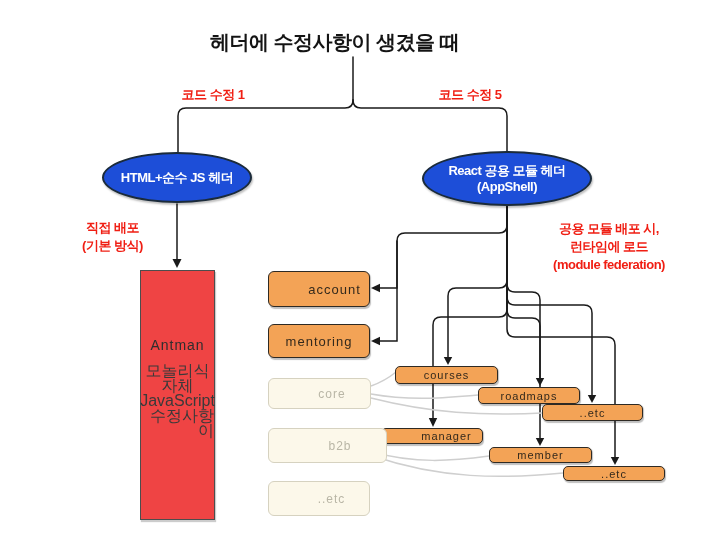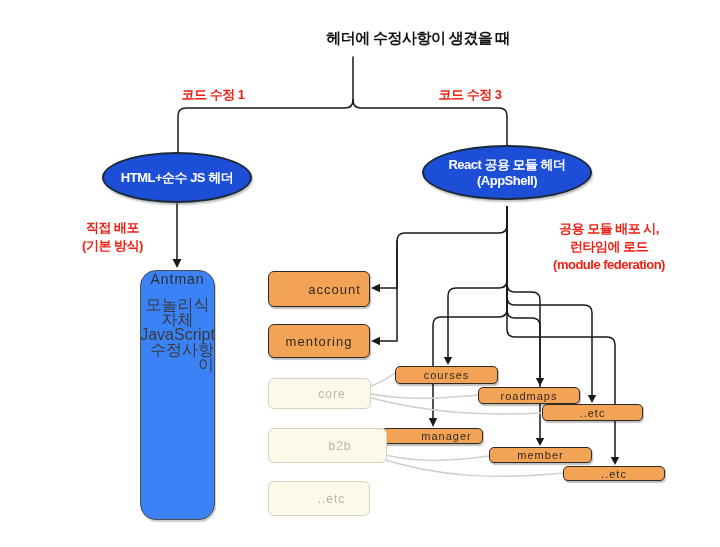--- a/index.html
+++ b/index.html
@@ -1,38 +1,38 @@
 <!DOCTYPE html>
 <html><head>
 <meta charset="utf-8">
 <style>
   html,body{margin:0;padding:0;background:#ffffff;}
   body{font-family:"Liberation Sans",sans-serif;}
   .canvas{position:relative;width:720px;height:547px;background:#ffffff;overflow:hidden;}
   .canvas svg.wires{position:absolute;left:0;top:0;z-index:1;}
   .node,.label,.box{position:absolute;z-index:2;box-sizing:border-box;}
 
-  .title{left:210px;top:29px;width:300px;text-align:right;font-size:15px;font-weight:bold;color:#141414;letter-spacing:-0.5px;font-family:Liberation Serif, serif;}
+  .title{left:210px;top:29px;width:300px;text-align:left;font-size:20px;font-weight:bold;color:#141414;letter-spacing:-0.5px;}
   .branch-label{font-size:13px;font-weight:bold;color:#f01e13;text-align:center;letter-spacing:-0.5px;}
   .branch-left{left:160px;top:86px;width:106px;}
   .branch-right{left:417px;top:86px;width:106px;}
 
   .ellipse{background:#1d4ed8;border:2px solid #1b2b3a;border-radius:50%;color:#ffffff;
     font-weight:bold;font-size:13px;text-align:center;display:flex;flex-direction:column;
     justify-content:center;letter-spacing:-0.5px;line-height:16px;
     box-shadow:1px 2px 2px rgba(0,0,0,0.25);}
   .ellipse-left{left:102px;top:152px;width:150px;height:51px;}
-  .ellipse-right{left:422px;top:145px;width:170px;height:55px;}
+  .ellipse-right{left:422px;top:151px;width:170px;height:55px;}
 
   .deploy-note{color:#f01e13;font-size:13px;font-weight:bold;text-align:center;line-height:18px;letter-spacing:-0.5px;}
   .deploy-left{left:50px;top:219px;width:125px;}
   .deploy-right{left:515px;top:220px;width:188px;}
 
-  .antman{left:140px;top:270px;width:75px;height:250px;background:#3b82f6;border:1.6px solid #4d4d4d;
-    border-radius:16px;display:flex;flex-direction:column;align-items:center;
+  .antman{left:140px;top:270px;width:75px;height:250px;background:#ef4444;border:1.6px solid #4d4d4d;
+    border-radius:0;display:flex;flex-direction:column;align-items:center;padding-top:66px;
     box-shadow:1px 2px 1px rgba(0,0,0,0.2);}
   .antman-name{font-size:14px;color:#2e2e2e;letter-spacing:1px;margin-bottom:10px;}
   .antman-line{font-size:16px;color:#3a3a3a;line-height:15px;text-align:right;}
 
   .mod{background:#f3a356;border:1.6px solid #2e2a24;border-radius:6px;color:#33291c;
     display:flex;align-items:center;justify-content:center;letter-spacing:1px;
     box-shadow:1px 1.5px 1px rgba(0,0,0,0.25);}
   .mod-big{font-size:13px;}
   .mod-sm{font-size:11px;border-radius:5px;}
   .m-account{left:268px;top:271px;width:102px;height:36px;padding-left:31px;}
@@ -93,21 +93,21 @@
       <polygon points="535.8,378 544.2,378 540,386"></polygon>
       <polygon points="535.8,438 544.2,438 540,446"></polygon>
       <polygon points="587.8,395 596.2,395 592,403"></polygon>
       <polygon points="610.8,457 619.2,457 615,465"></polygon>
     </g>
   </svg>
 
   <div class="label title">헤더에 수정사항이 생겼을 때</div>
 
   <div class="label branch-label branch-left">코드 수정 1</div>
-  <div class="label branch-label branch-right">코드 수정 3</div>
+  <div class="label branch-label branch-right">코드 수정 5</div>
 
   <div class="node ellipse ellipse-left">
     <span>HTML+순수 JS 헤더</span>
   </div>
 
   <div class="node ellipse ellipse-right">
     <span>React 공용 모듈 헤더</span>
     <span>(AppShell)</span>
   </div>
 

